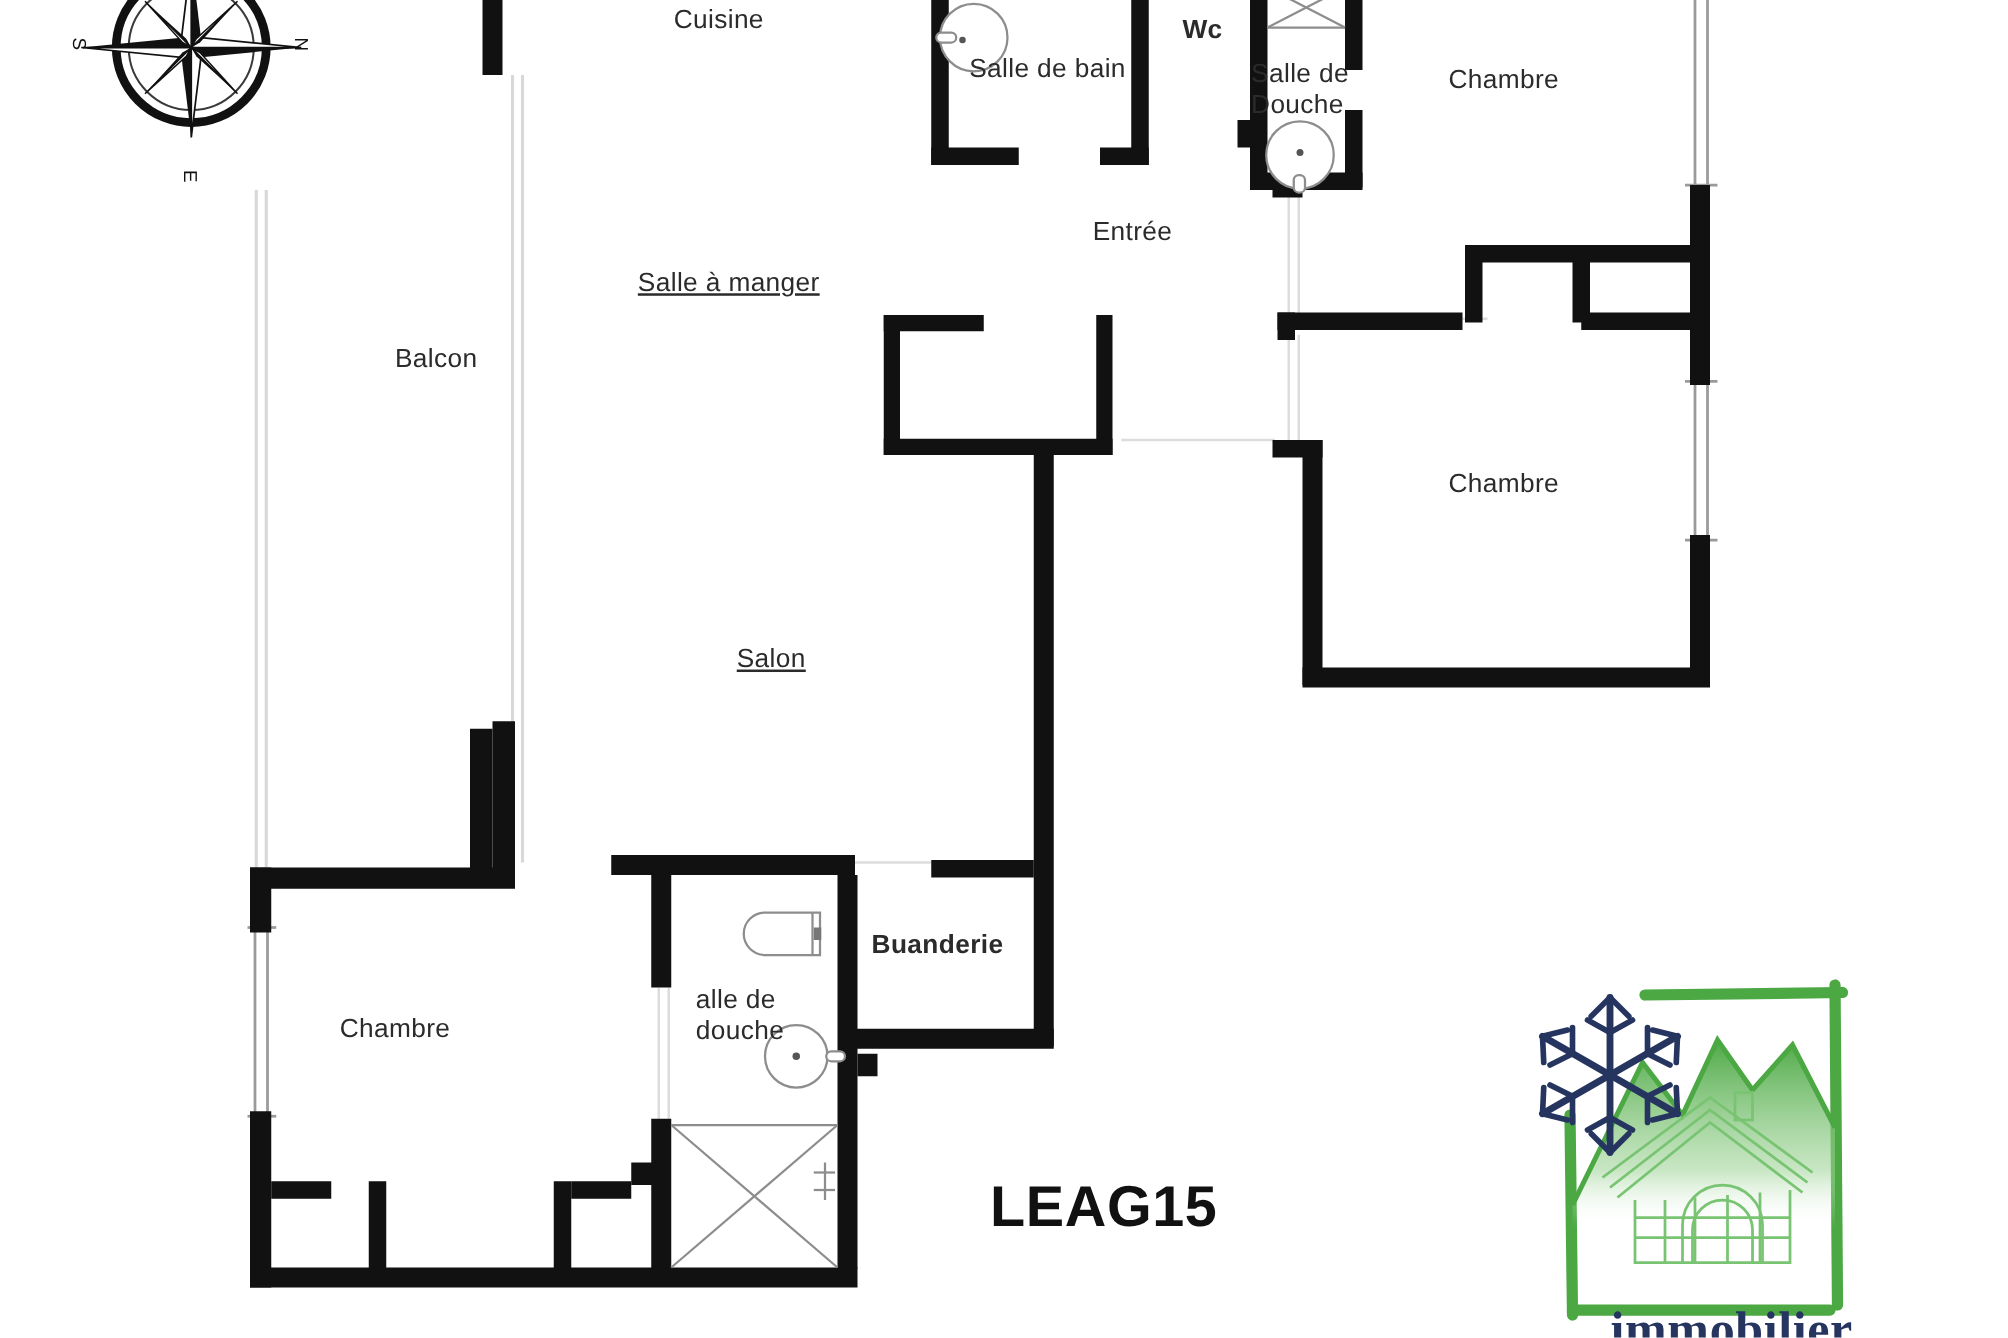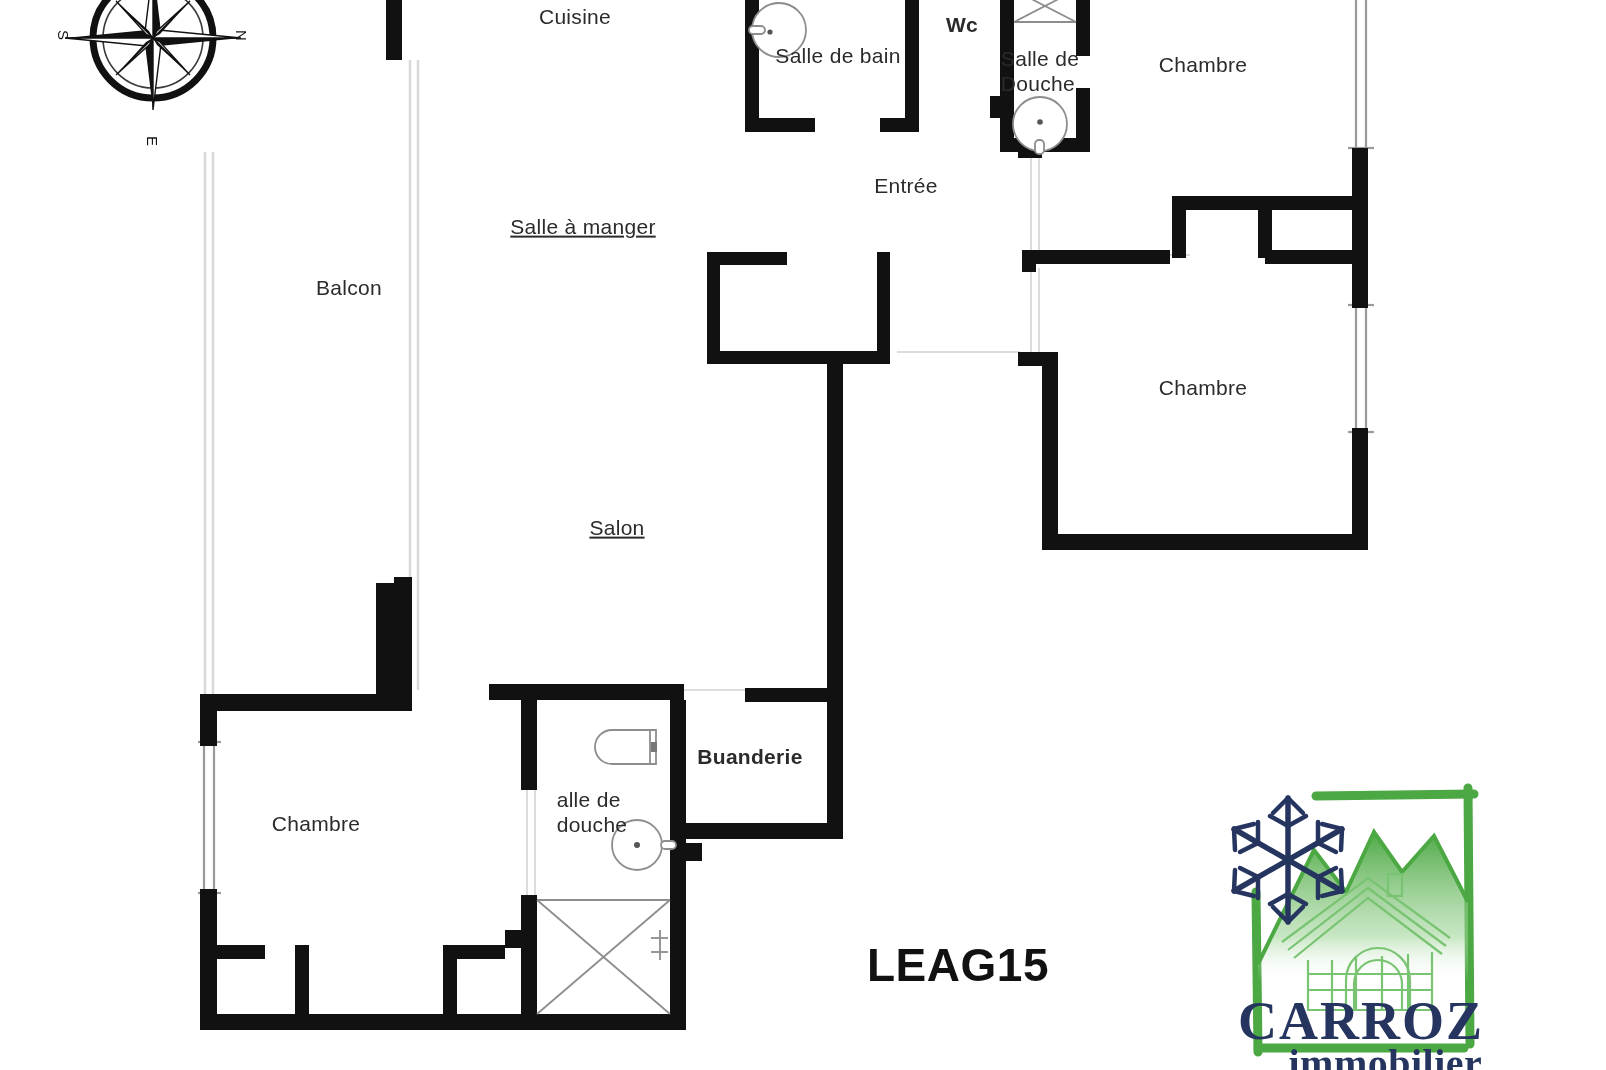--- a/index.html
+++ b/index.html
@@ -271,21 +271,21 @@
   <div class="room-label" style="left:302px;top:288px;margin-left:47px;">Balcon</div>
   <div class="room-label" style="left:1203px;top:388px;">Chambre</div>
   <div class="room-label" style="left:617px;top:528px;text-decoration:underline;">Salon</div>
   <div class="room-label" style="left:750px;top:757px;font-weight:bold;">Buanderie</div>
   <div class="room-label" style="left:316px;top:824px;">Chambre</div>
   <div class="room-label" style="left:592px;top:813px;">
     <div>alle de</div>
     <div>douche</div>
   </div>
 
-  <div class="plan-code" style="left:958px;top:965px;">LEAG15</div>
+  <div class="plan-code" style="left:883px;top:965px;">LEAG15</div>
 
   <div class="logo-wrap">
     <svg viewBox="0 0 340 318" width="340" height="318" xmlns="http://www.w3.org/2000/svg">
       <defs>
         <linearGradient id="mtnFade" x1="0" y1="0" x2="0" y2="1">
           <stop offset="0%" stop-color="#4ba843" stop-opacity="1"></stop>
           <stop offset="70%" stop-color="#9bd293" stop-opacity="0.55"></stop>
           <stop offset="100%" stop-color="#ffffff" stop-opacity="0"></stop>
         </linearGradient>
         <clipPath id="frameClip">
@@ -352,17 +352,16 @@
             <line x1="30" y1="17" x2="30" y2="38"></line>  
               <line x1="30" y1="17" x2="48" y2="8"></line>
             <line x1="-30" y1="17" x2="-30" y2="38"></line> 
               <line x1="-30" y1="17" x2="-48" y2="8"></line>
             <line x1="30" y1="-17" x2="30" y2="-38"></line> 
               <line x1="30" y1="-17" x2="48" y2="-8"></line>
           </g>
         </g>
       </g>
     </svg>
-    <div class="logo-text-carroz">CARROZ</div>
     <div class="logo-text-immobilier">immobilier</div>
   </div>
 
 </div>
 
 </body></html>

